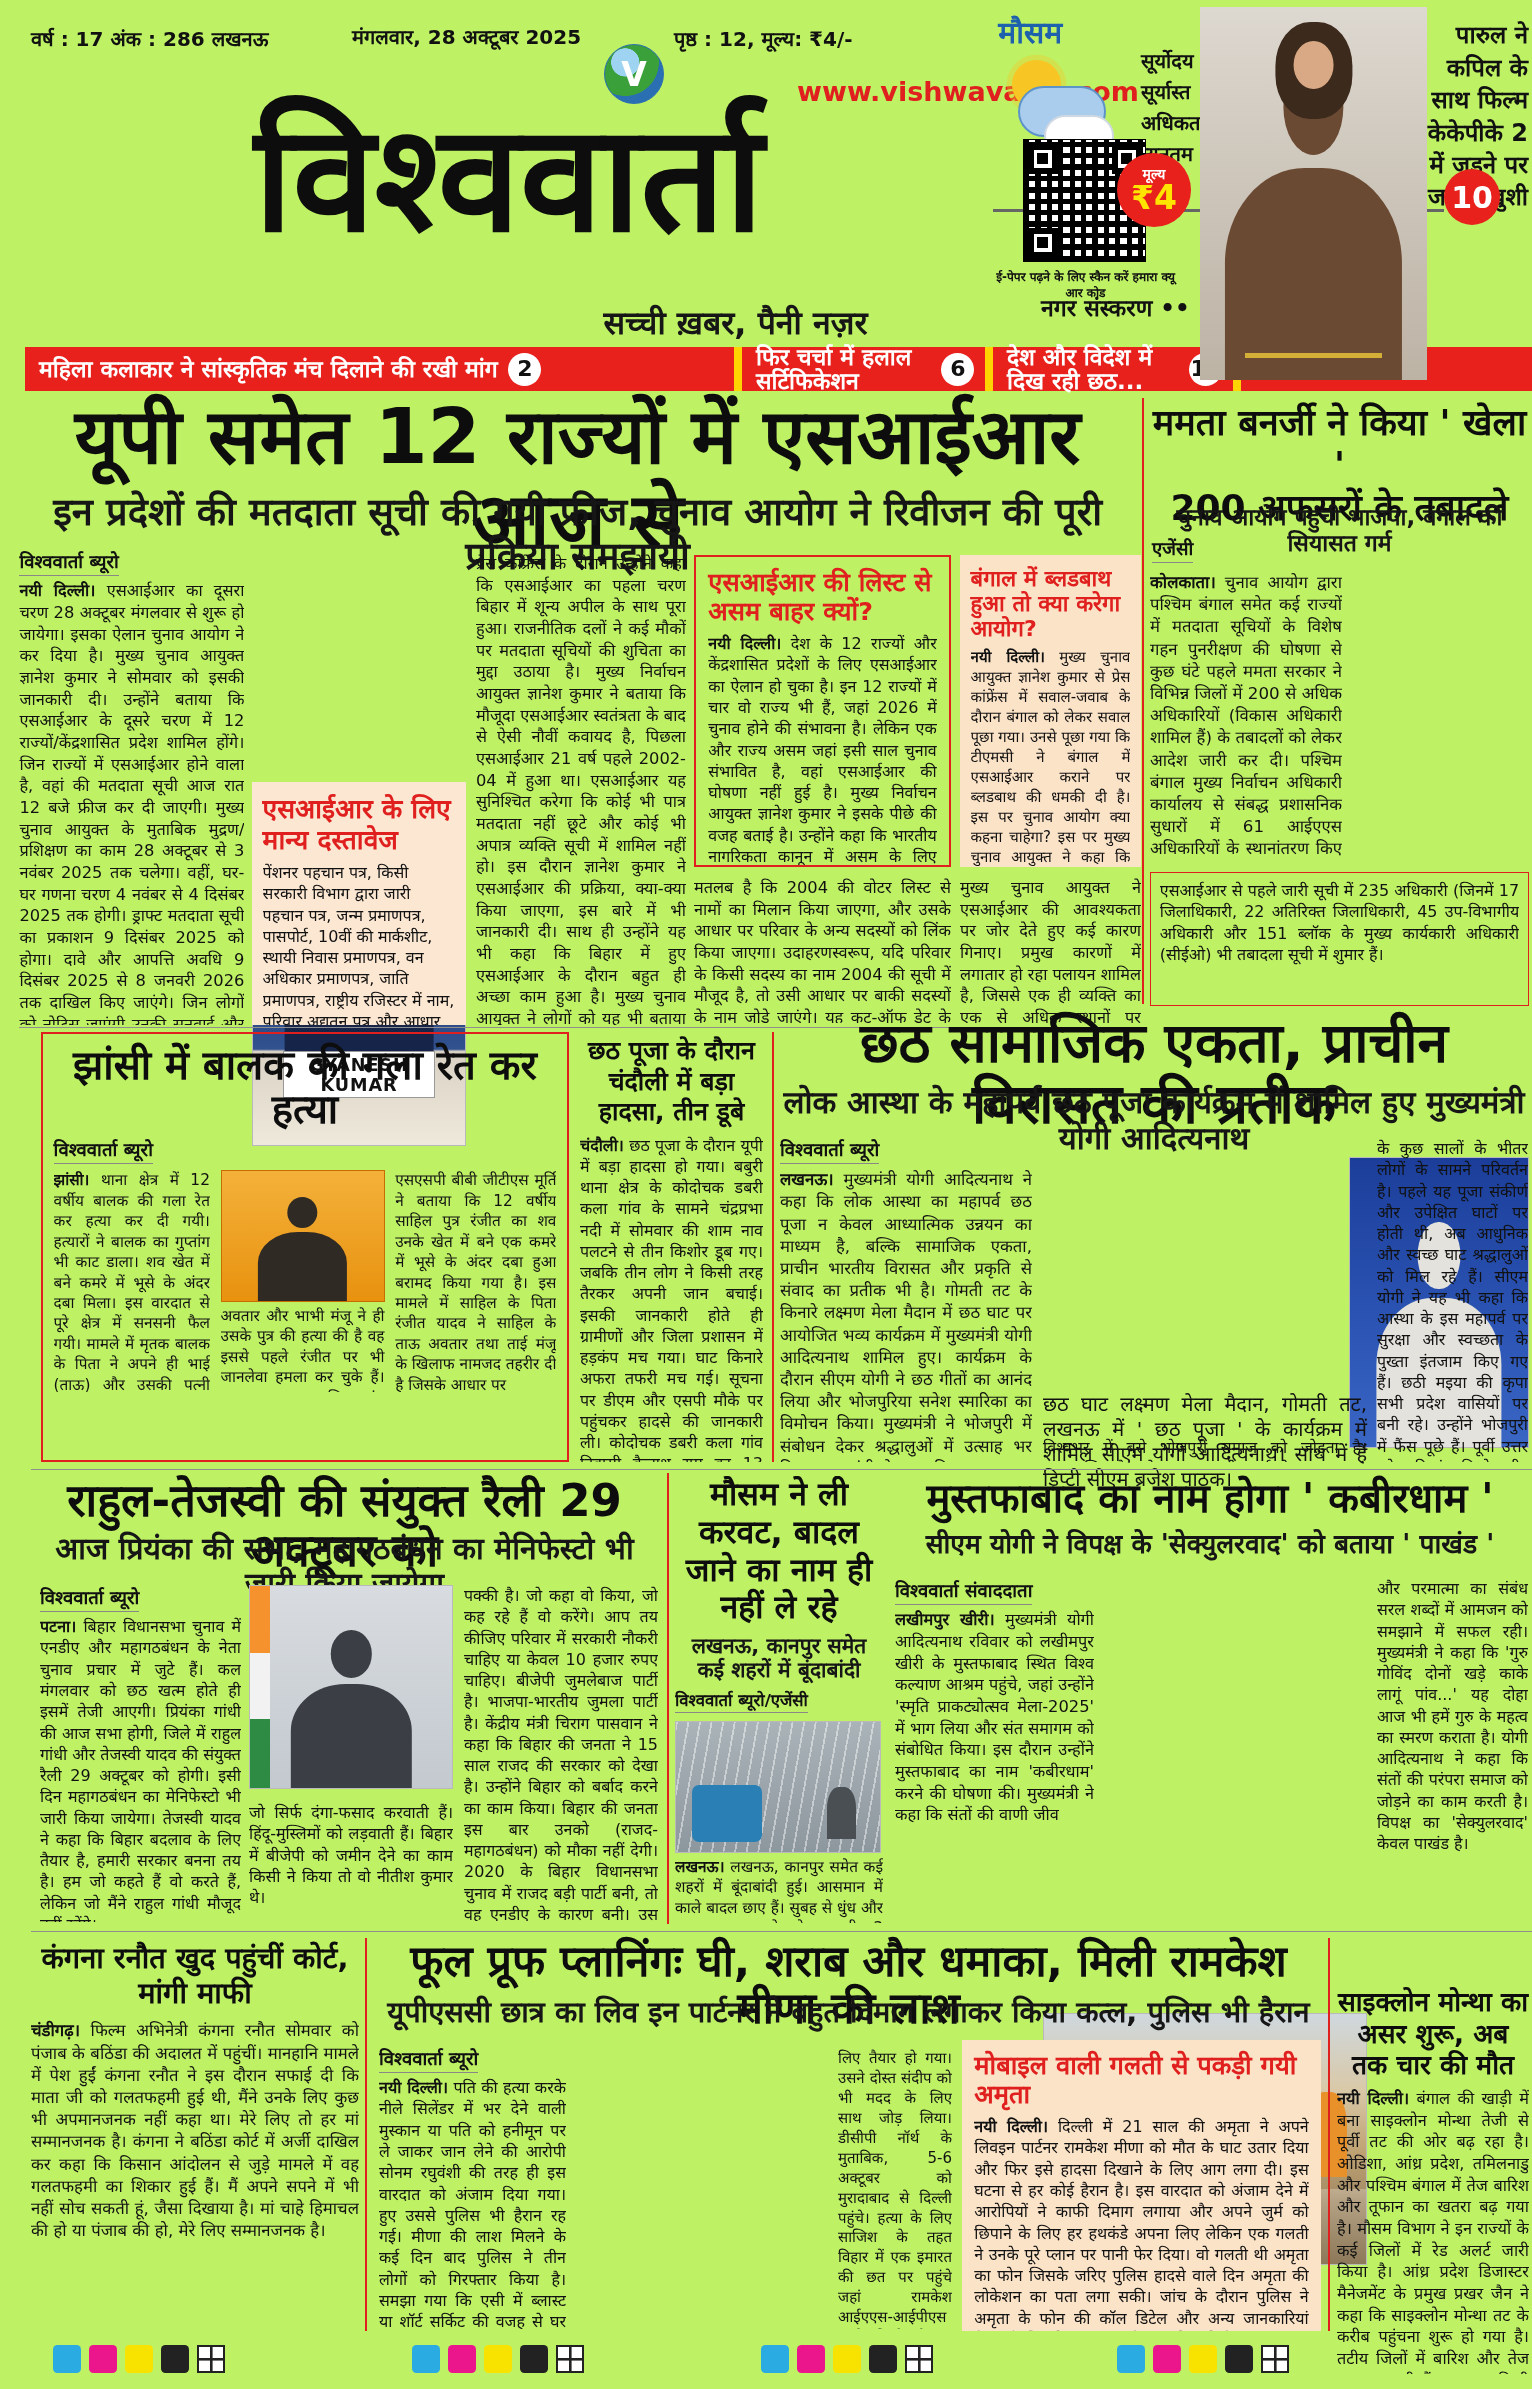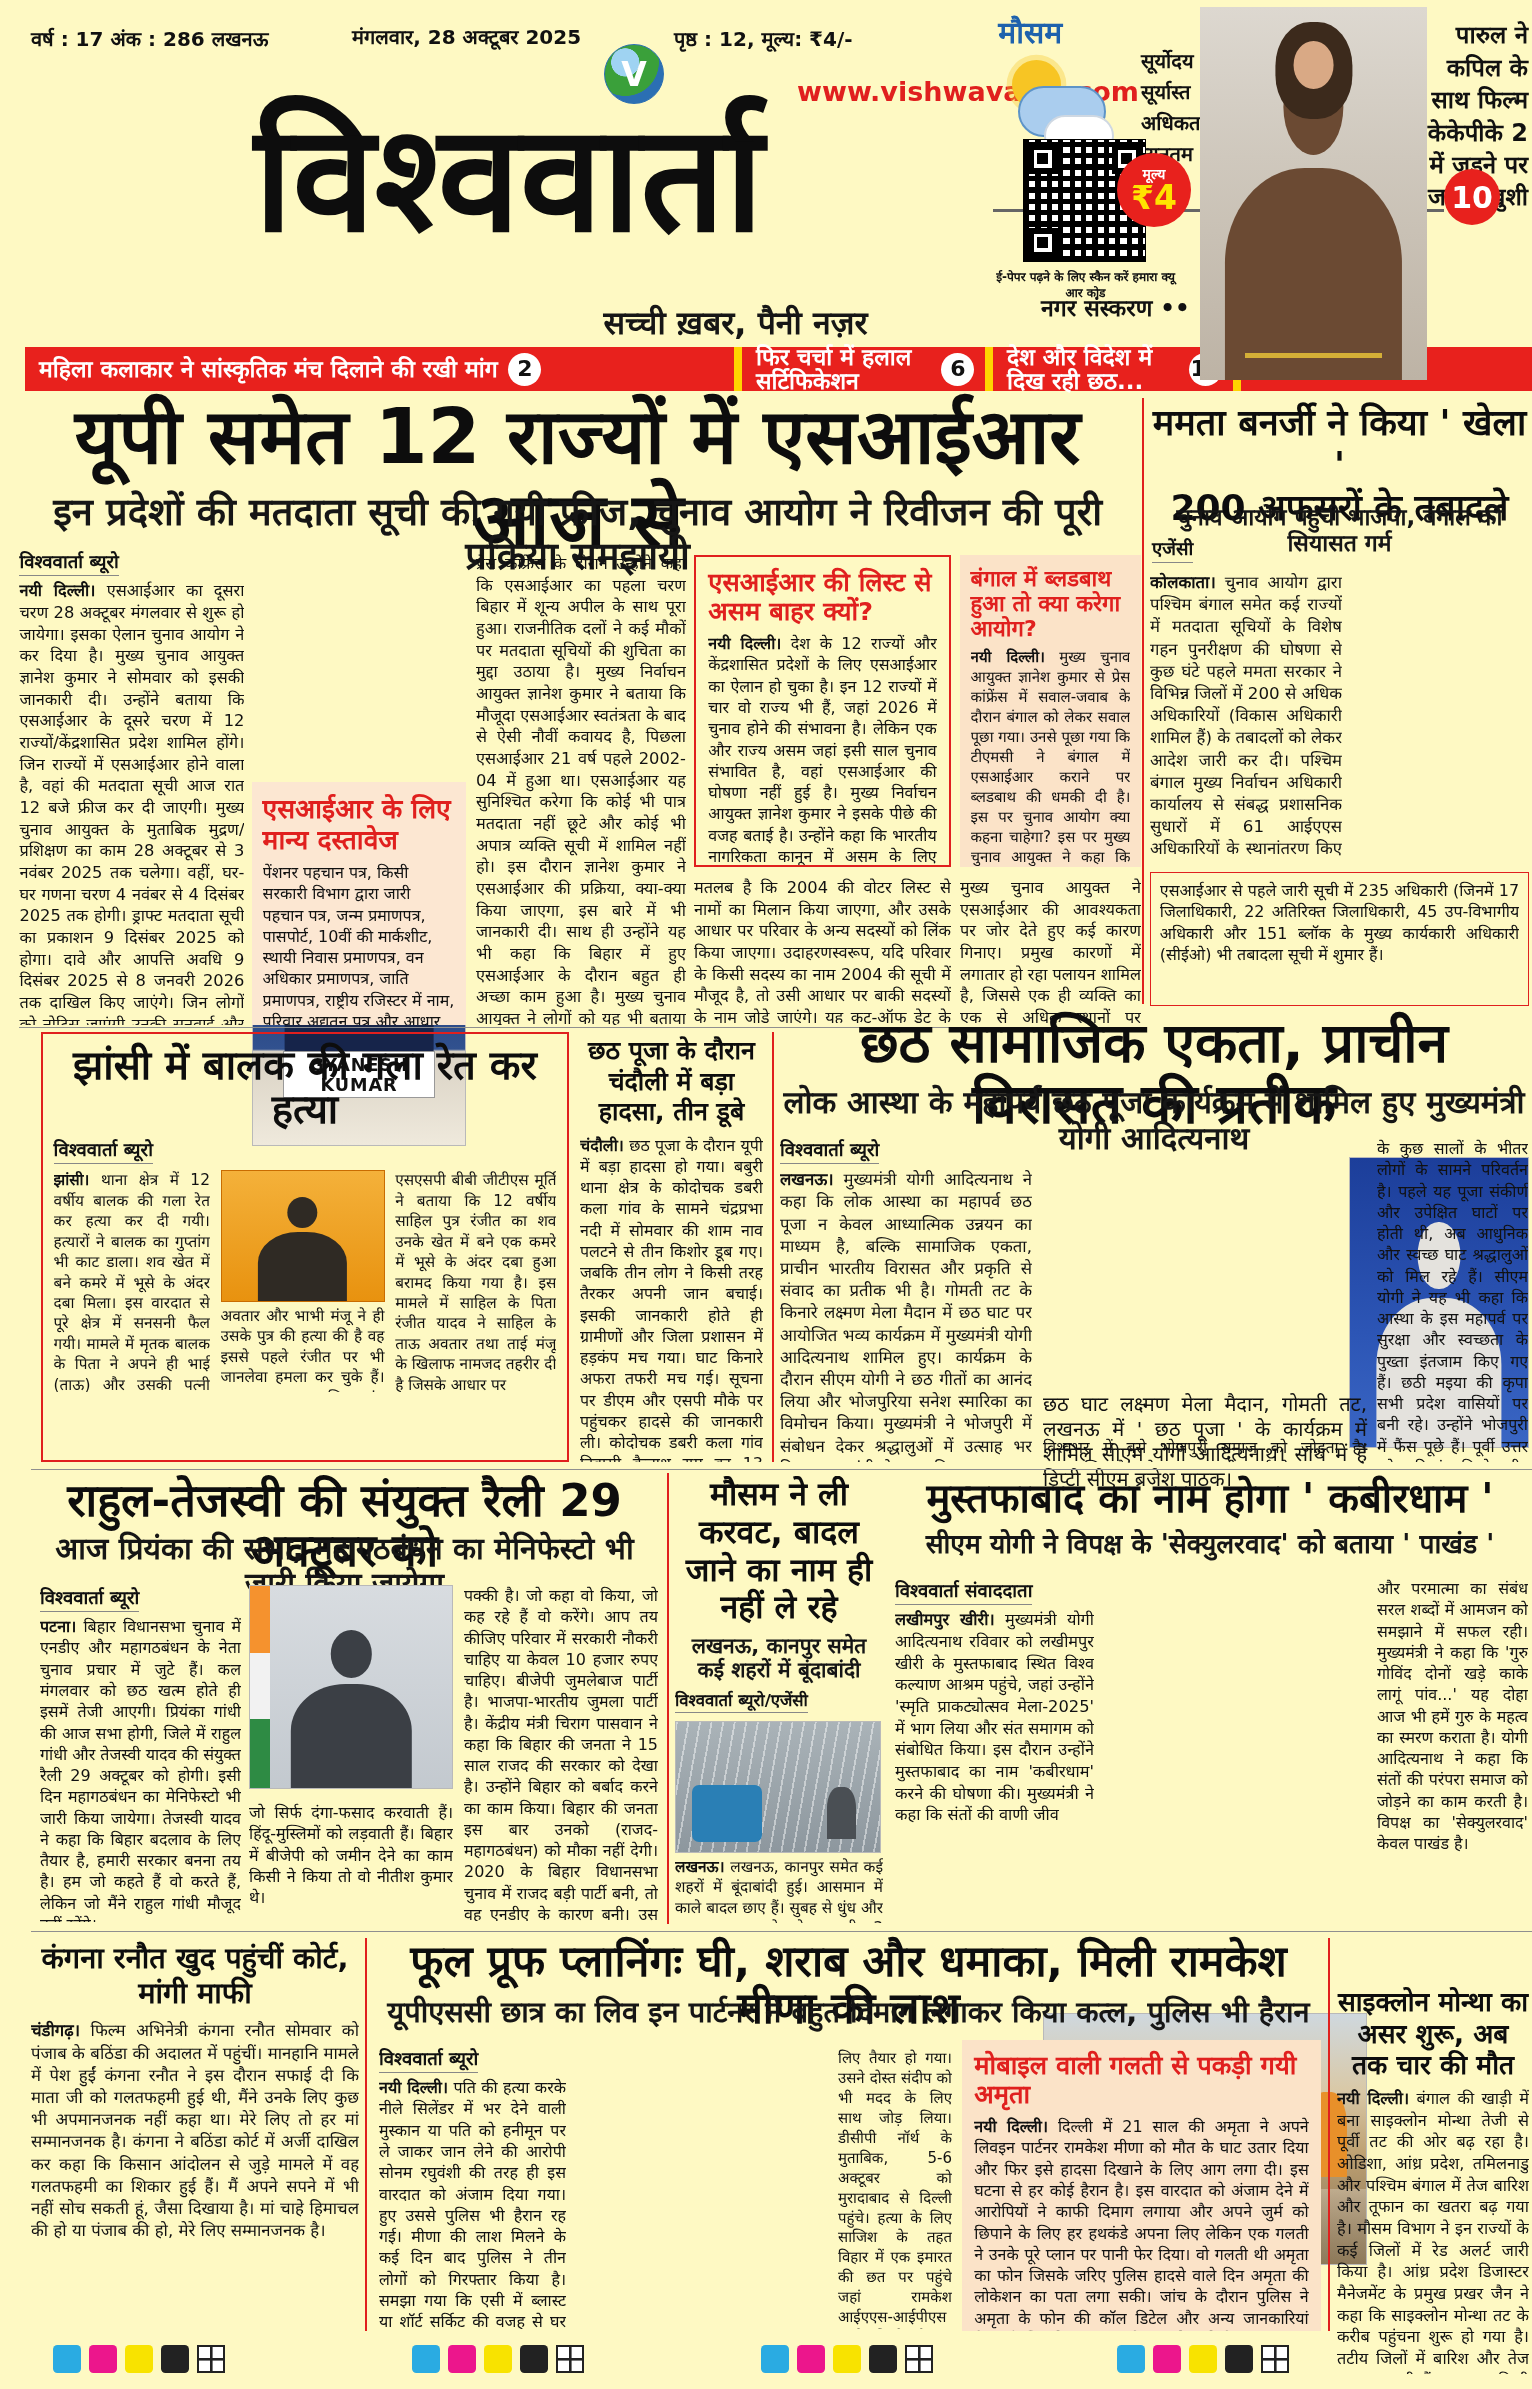--- a/index.html
+++ b/index.html
@@ -1,18 +1,18 @@
 <!DOCTYPE html>
 <html style="font-size:14px"><head>
 <meta charset="utf-8">
 <style>
   *{margin:0;padding:0;box-sizing:border-box}
   html,body{background:#e9e9e9}
   body{font-family:"DejaVu Sans","Liberation Sans",sans-serif;color:#111}
-  #page{position:relative;width:1532px;height:2389px;background:#fef9c3;margin:0 auto;overflow:hidden}
+  #page{position:relative;width:1532px;height:2389px;background:#bef264;margin:0 auto;overflow:hidden}
   .abs{position:absolute}
   .hl{font-weight:bold;color:#0d0d0d;text-align:center;line-height:1.1}
   .sub{font-weight:bold;color:#161616;text-align:center;line-height:1.15}
   .bt{font-size:16.3px;line-height:1.33;text-align:justify;overflow:hidden}
   .byl{font-weight:bold;font-size:18.5px;border-bottom:1.8px solid #888;display:inline-block;padding-bottom:1.8px;margin-bottom:4.4px}
   .dl{font-weight:bold}
   .redtxt{color:#e0201e}
   .photo{position:relative;overflow:hidden;border:0.9px solid #b9b9b9}
   .sil{position:absolute;left:50%;bottom:0;transform:translateX(-50%);width:70%;height:78%}
   .sil::before{content:"";position:absolute;top:0;left:50%;transform:translateX(-50%);width:34%;height:30%;border-radius:50%;background:currentColor}

